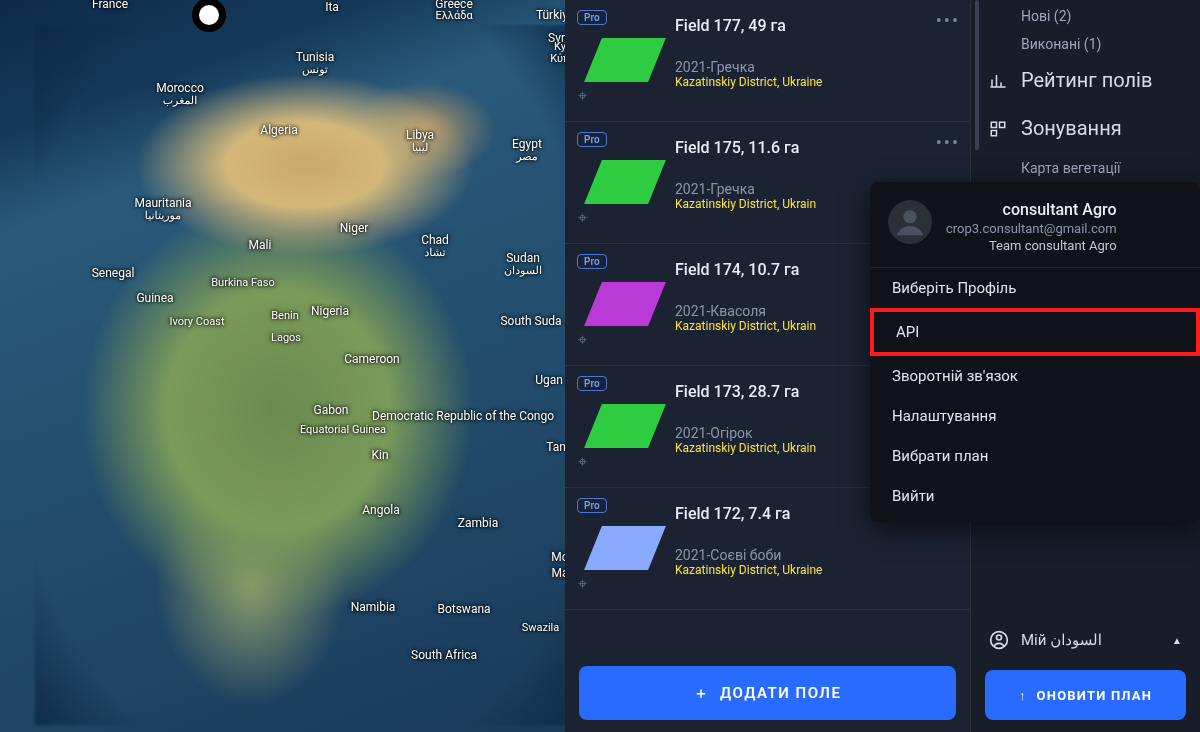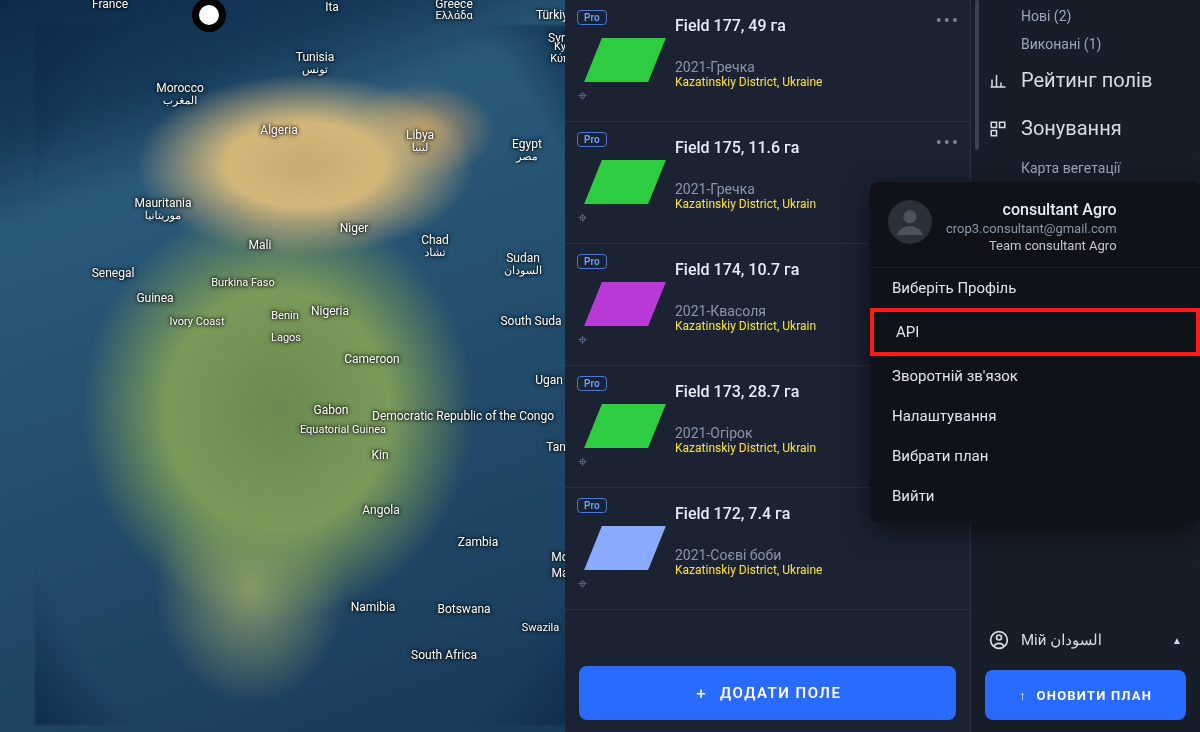--- a/index.html
+++ b/index.html
@@ -156,21 +156,21 @@
   <div class="map-label small" style="left:286px;top:338px;">Lagos</div>
   <div class="map-label" style="left:372px;top:359px;">Cameroon</div>
   <div class="map-label small" style="left:343px;top:386px;margin-top:44px;">Equatorial Guinea</div>
   <div class="map-label" style="left:331px;top:410px;">Gabon</div>
   <div class="map-label" style="left:447px;top:416px;text-align:center;width:150px">Democratic Republic of the Congo</div>
   <div class="map-label" style="left:531px;top:321px;">South Suda</div>
   <div class="map-label" style="left:549px;top:380px;">Ugan</div>
   <div class="map-label" style="left:380px;top:455px;">Kin</div>
   <div class="map-label" style="left:556px;top:447px;">Tan</div>
   <div class="map-label" style="left:381px;top:510px;">Angola</div>
-  <div class="map-label" style="left:478px;top:523px;margin-top:19px;">Zambia</div>
+  <div class="map-label" style="left:478px;top:523px;">Zambia</div>
   <div class="map-label" style="left:373px;top:607px;">Namibia</div>
   <div class="map-label" style="left:464px;top:609px;">Botswana</div>
   <div class="map-label small" style="left:521px;top:628px;padding-left:39px;">Swazila</div>
   <div class="map-label" style="left:444px;top:655px;">South Africa</div>
   <div class="map-label" style="left:560px;top:557px;">Mo</div>
   <div class="map-label" style="left:560px;top:573px;">Ma</div>
   <div class="map-label small" style="left:560px;top:47px;">Ky</div>
   <div class="map-label small" style="left:560px;top:59px;">Κύπ</div>
 </div>
 

